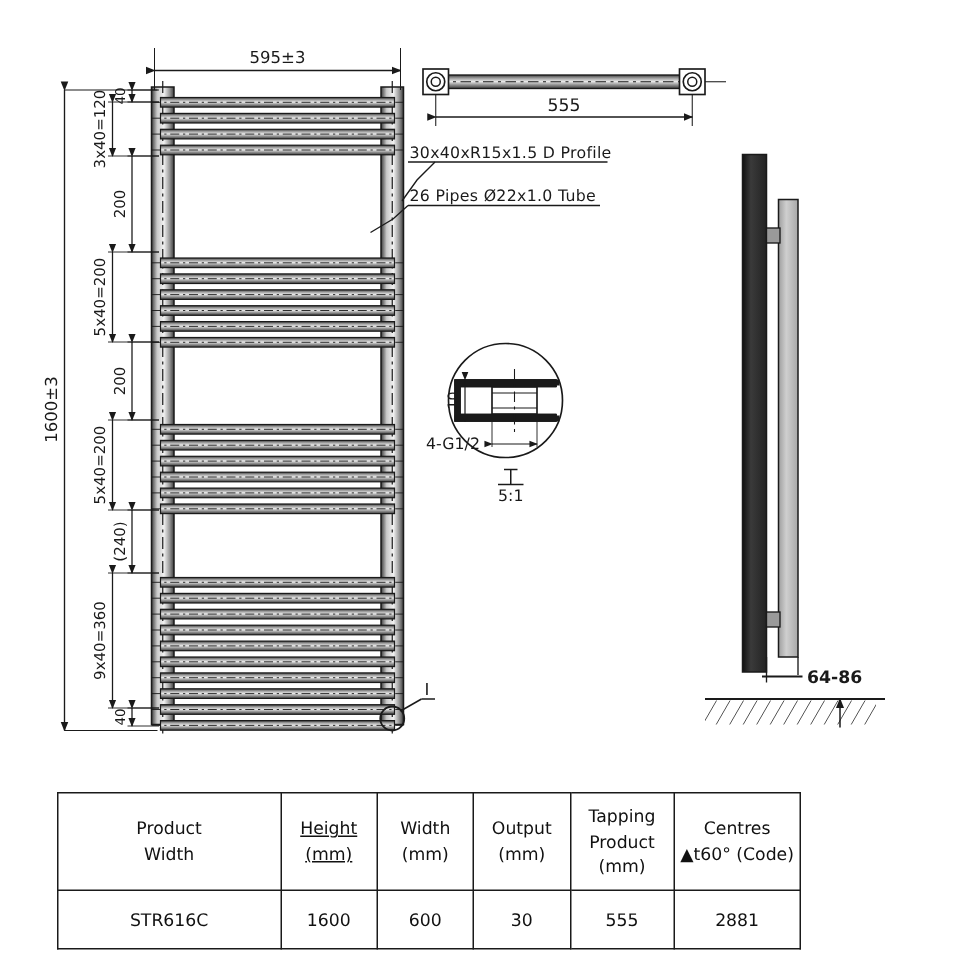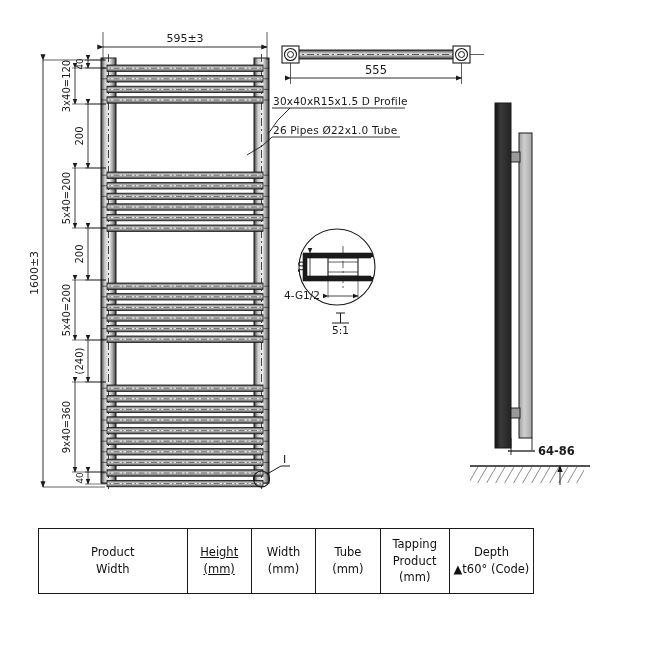--- a/index.html
+++ b/index.html
@@ -300,27 +300,35 @@
       </td>
       <td class="col-h">
         <div>Height</div>
         <div>(mm)</div>
       </td>
       <td class="col-w">
         <div>Width</div>
         <div>(mm)</div>
       </td>
       <td class="col-d">
-        <div>Tube</div>
+        <div>Output</div>
         <div>(mm)</div>
       </td>
       <td class="col-t">
         <div>Tapping</div>
         <div>Product</div>
         <div>(mm)</div>
       </td>
       <td class="col-o">
-        <div>Depth</div>
+        <div>Centres</div>
         <div>▲t60° (Code)</div>
       </td>
+    </tr>
+    <tr class="data-row">
+      <td>STR616C</td>
+      <td>1600</td>
+      <td>600</td>
+      <td>30</td>
+      <td>555</td>
+      <td>2881</td>
     </tr>
   </tbody>
 </table>
 
 </body></html>

